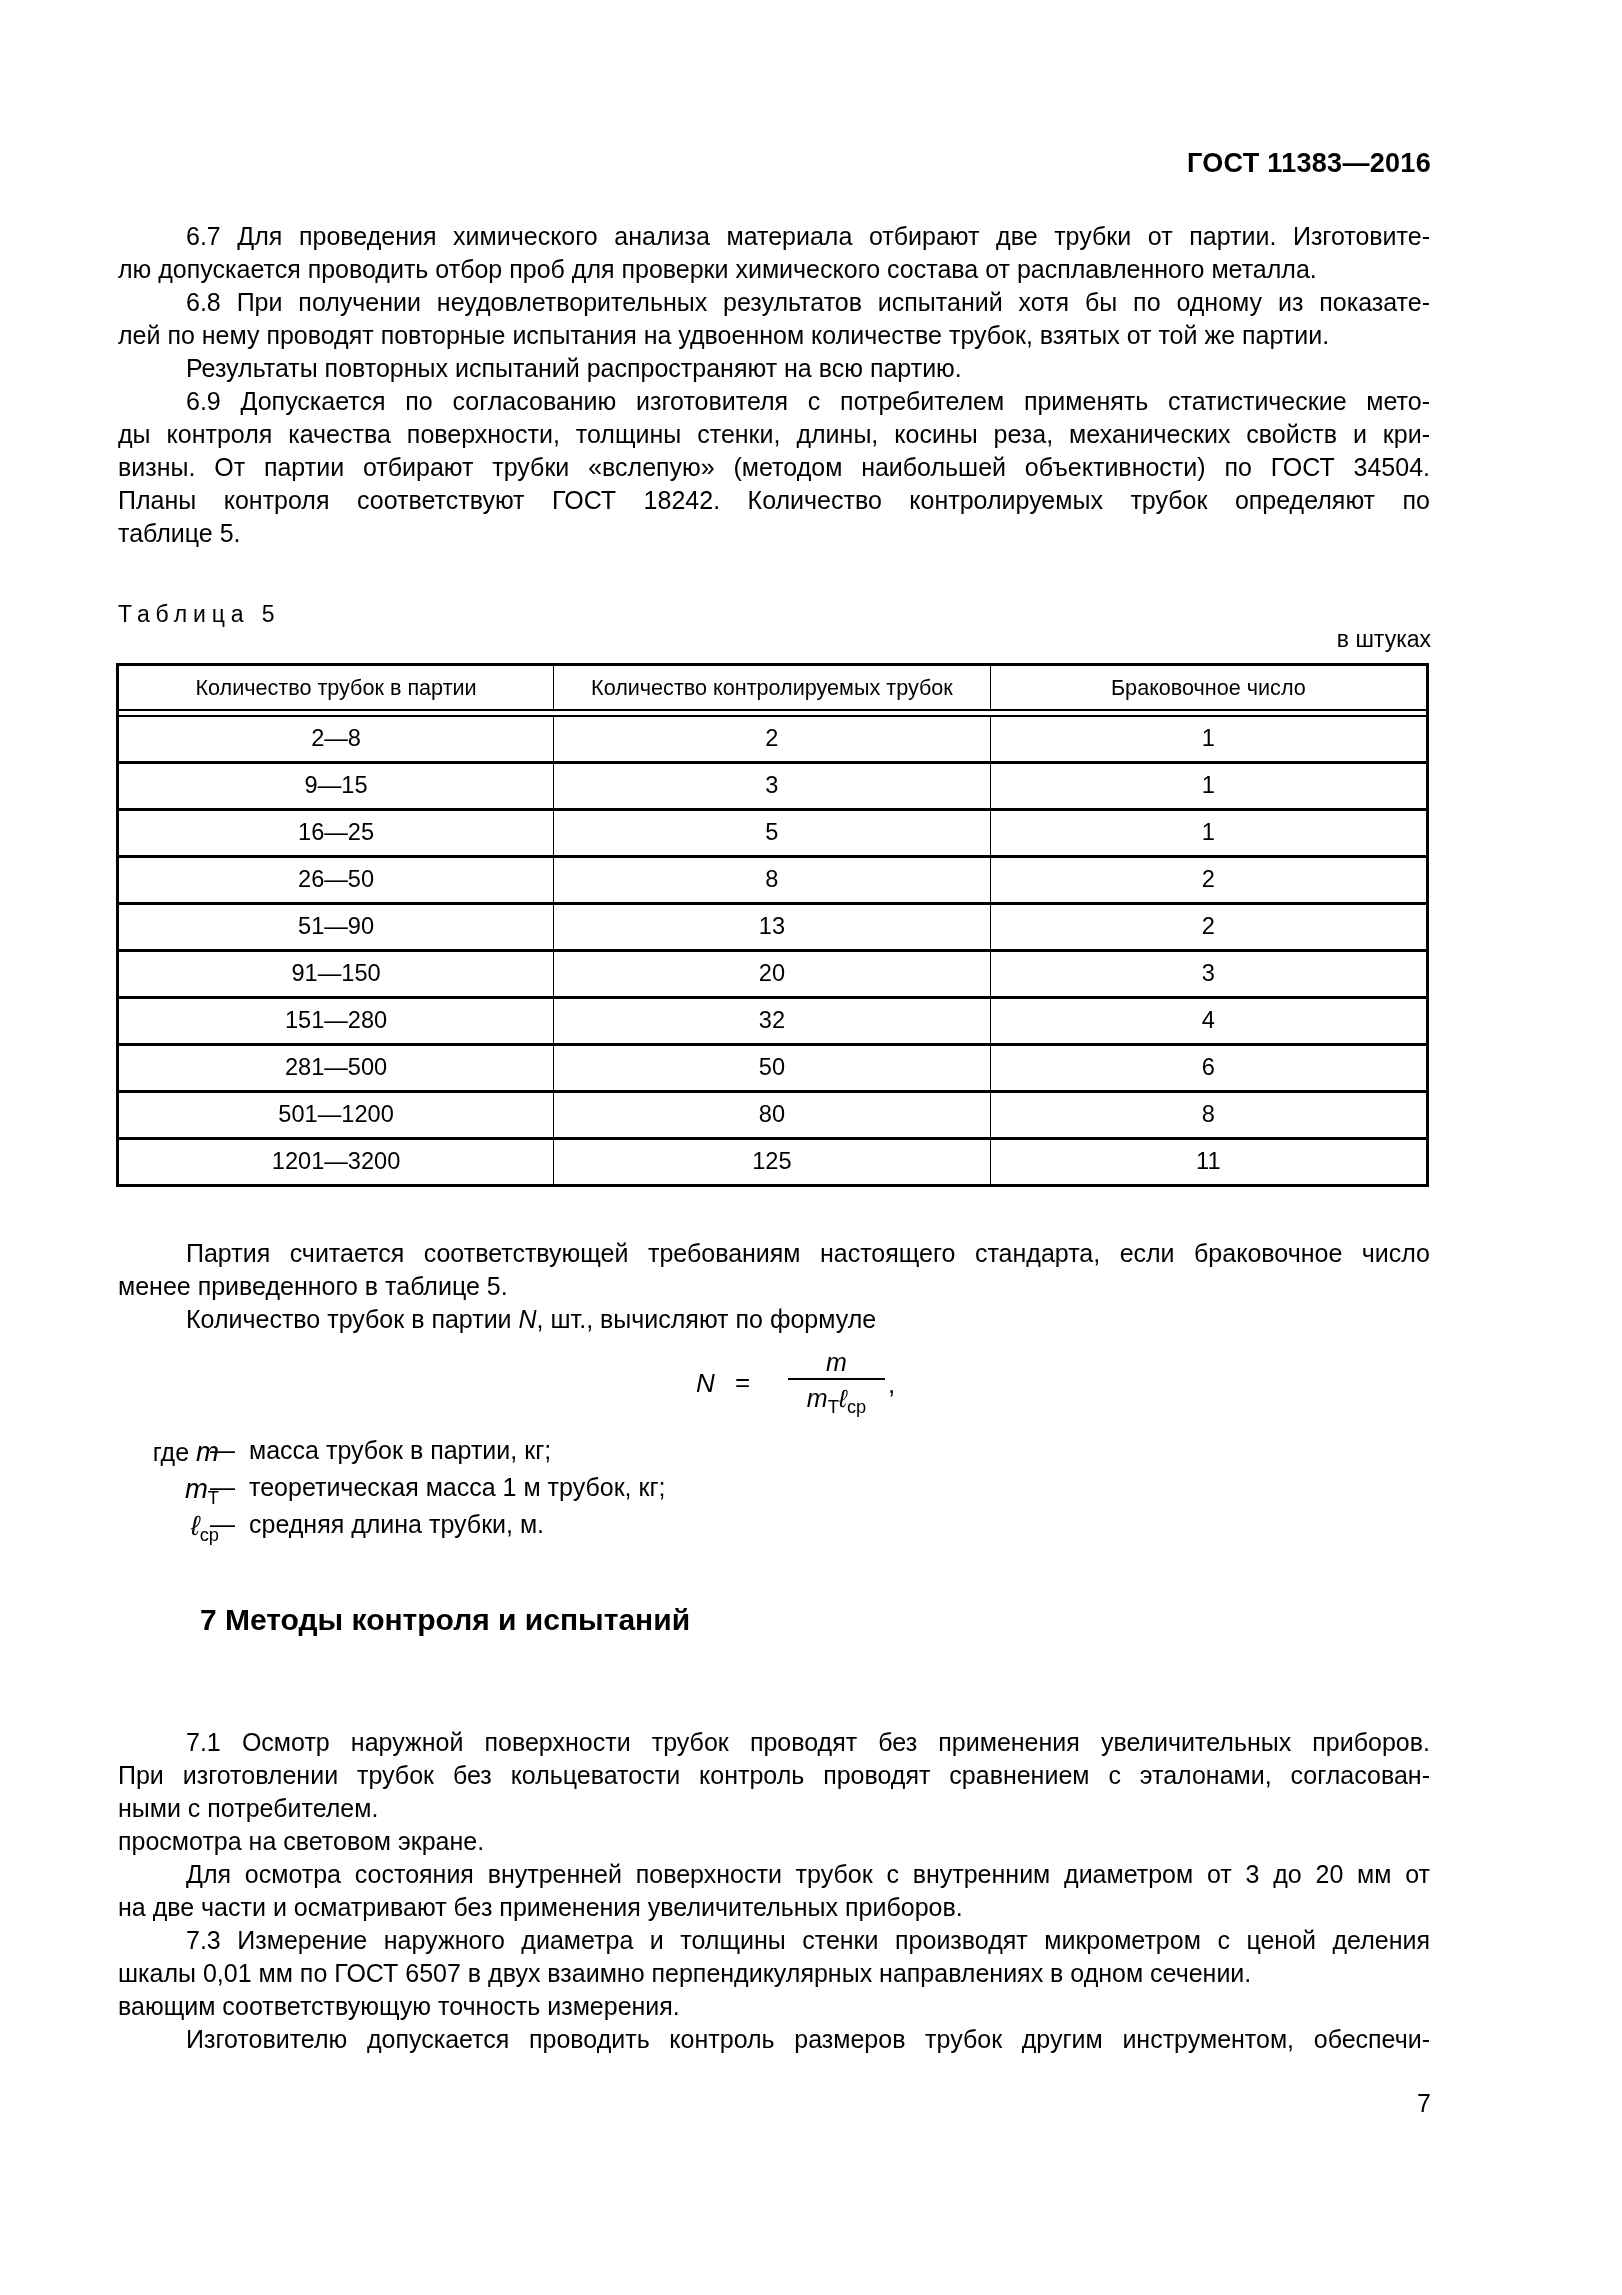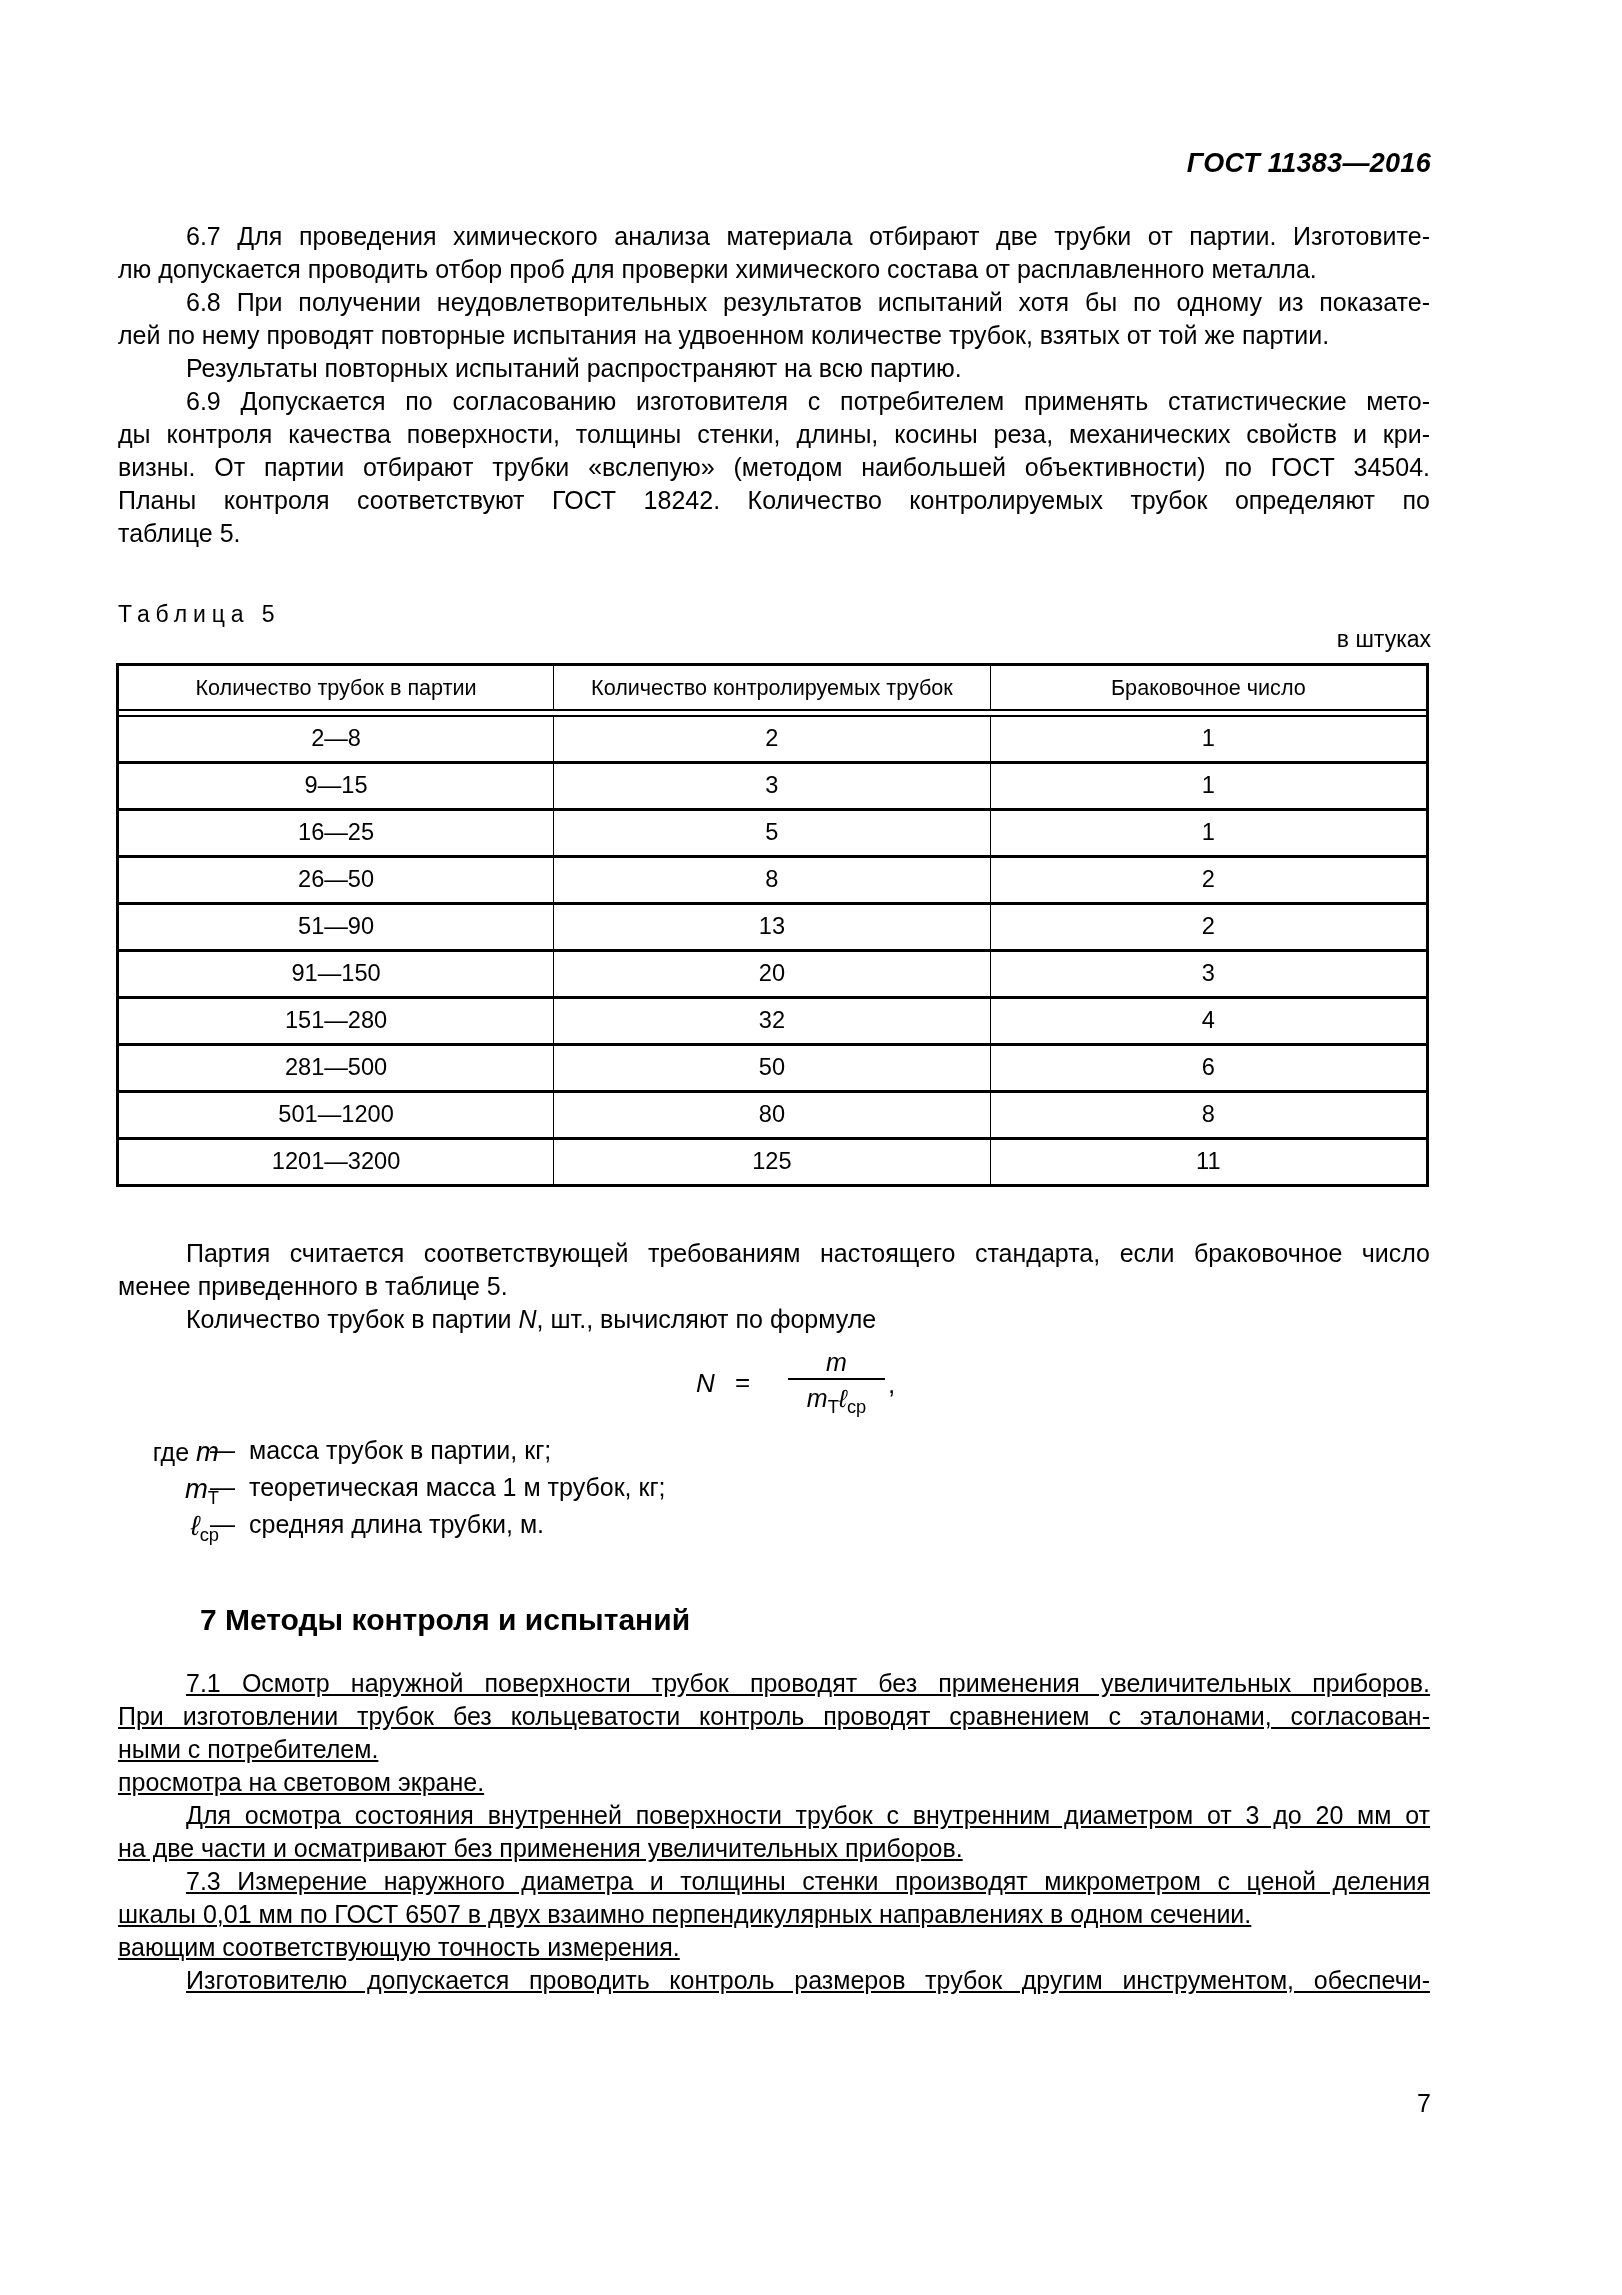--- a/index.html
+++ b/index.html
@@ -1,20 +1,20 @@
 <!DOCTYPE html>
 <html style="font-size:10.5px"><head>
 <meta charset="utf-8">
 <style>
   html, body { margin: 0; padding: 0; background: #ffffff; }
   body { width: 1623px; height: 2295px; position: relative; overflow: hidden;
          font-family: "Liberation Sans", "DejaVu Sans", sans-serif; color: #000; }
   .page { position: absolute; left: 0; top: 0; width: 1623px; height: 2295px; }
 
-  .doc-header { position: absolute; right: 192px; top: 148px; font-weight: bold; font-size: 27px; letter-spacing: 0.3px; font-style: italic; }
+  .doc-header { position: absolute; right: 192px; top: 148px; font-weight: bold; font-size: 27px; letter-spacing: 0.3px; }
 
   .text-block { position: absolute; left: 118px; width: 1312px; font-size: 25px; line-height: 33px; }
   .para { margin: 0; text-align: justify; text-align-last: left; }
   .indent { text-indent: 68px; }
   .just-full { text-align-last: justify; }
 
   .table-caption { position: absolute; left: 118px; top: 601px; font-size: 23px; letter-spacing: 5.9px; }
   .units { position: absolute; right: 192px; top: 626px; font-size: 23px; margin-left: 12px; }
 
   table.t5 { position: absolute; left: 116px; top: 663px; width: 1313px; border-collapse: collapse; font-size: 21.6px; }
@@ -168,21 +168,21 @@
     </div>
     <div class="where-row">
       <span class="where-sym"><i>ℓ</i><sub>ср</sub></span>
       <span class="where-dash">—</span>
       <span class="where-text">средняя длина трубки, м.</span>
     </div>
   </div>
 
   <h2 class="section-title">7  Методы контроля и испытаний</h2>
 
-  <div class="text-block" style="top:1667px;text-decoration:underline;">
+  <div class="text-block" style="top:1726px;">
     <p class="para indent just-full">7.1  Осмотр наружной поверхности трубок проводят без применения увеличительных приборов.</p>
     <p class="para just-full">При изготовлении трубок без кольцеватости контроль проводят сравнением с эталонами, согласован-</p>
     <p class="para">ными с потребителем.</p>
     <p class="para">просмотра на световом экране.</p>
     <p class="para indent just-full">Для осмотра состояния внутренней поверхности трубок с внутренним диаметром от 3 до 20 мм от</p>
     <p class="para">на две части и осматривают без применения увеличительных приборов.</p>
     <p class="para indent just-full">7.3  Измерение наружного диаметра и толщины стенки производят микрометром с ценой деления</p>
     <p class="para">шкалы 0,01 мм по ГОСТ 6507 в двух взаимно перпендикулярных направлениях в одном сечении.</p>
     <p class="para">вающим соответствующую точность измерения.</p>
     <p class="para indent just-full">Изготовителю допускается проводить контроль размеров трубок другим инструментом, обеспечи-</p>

